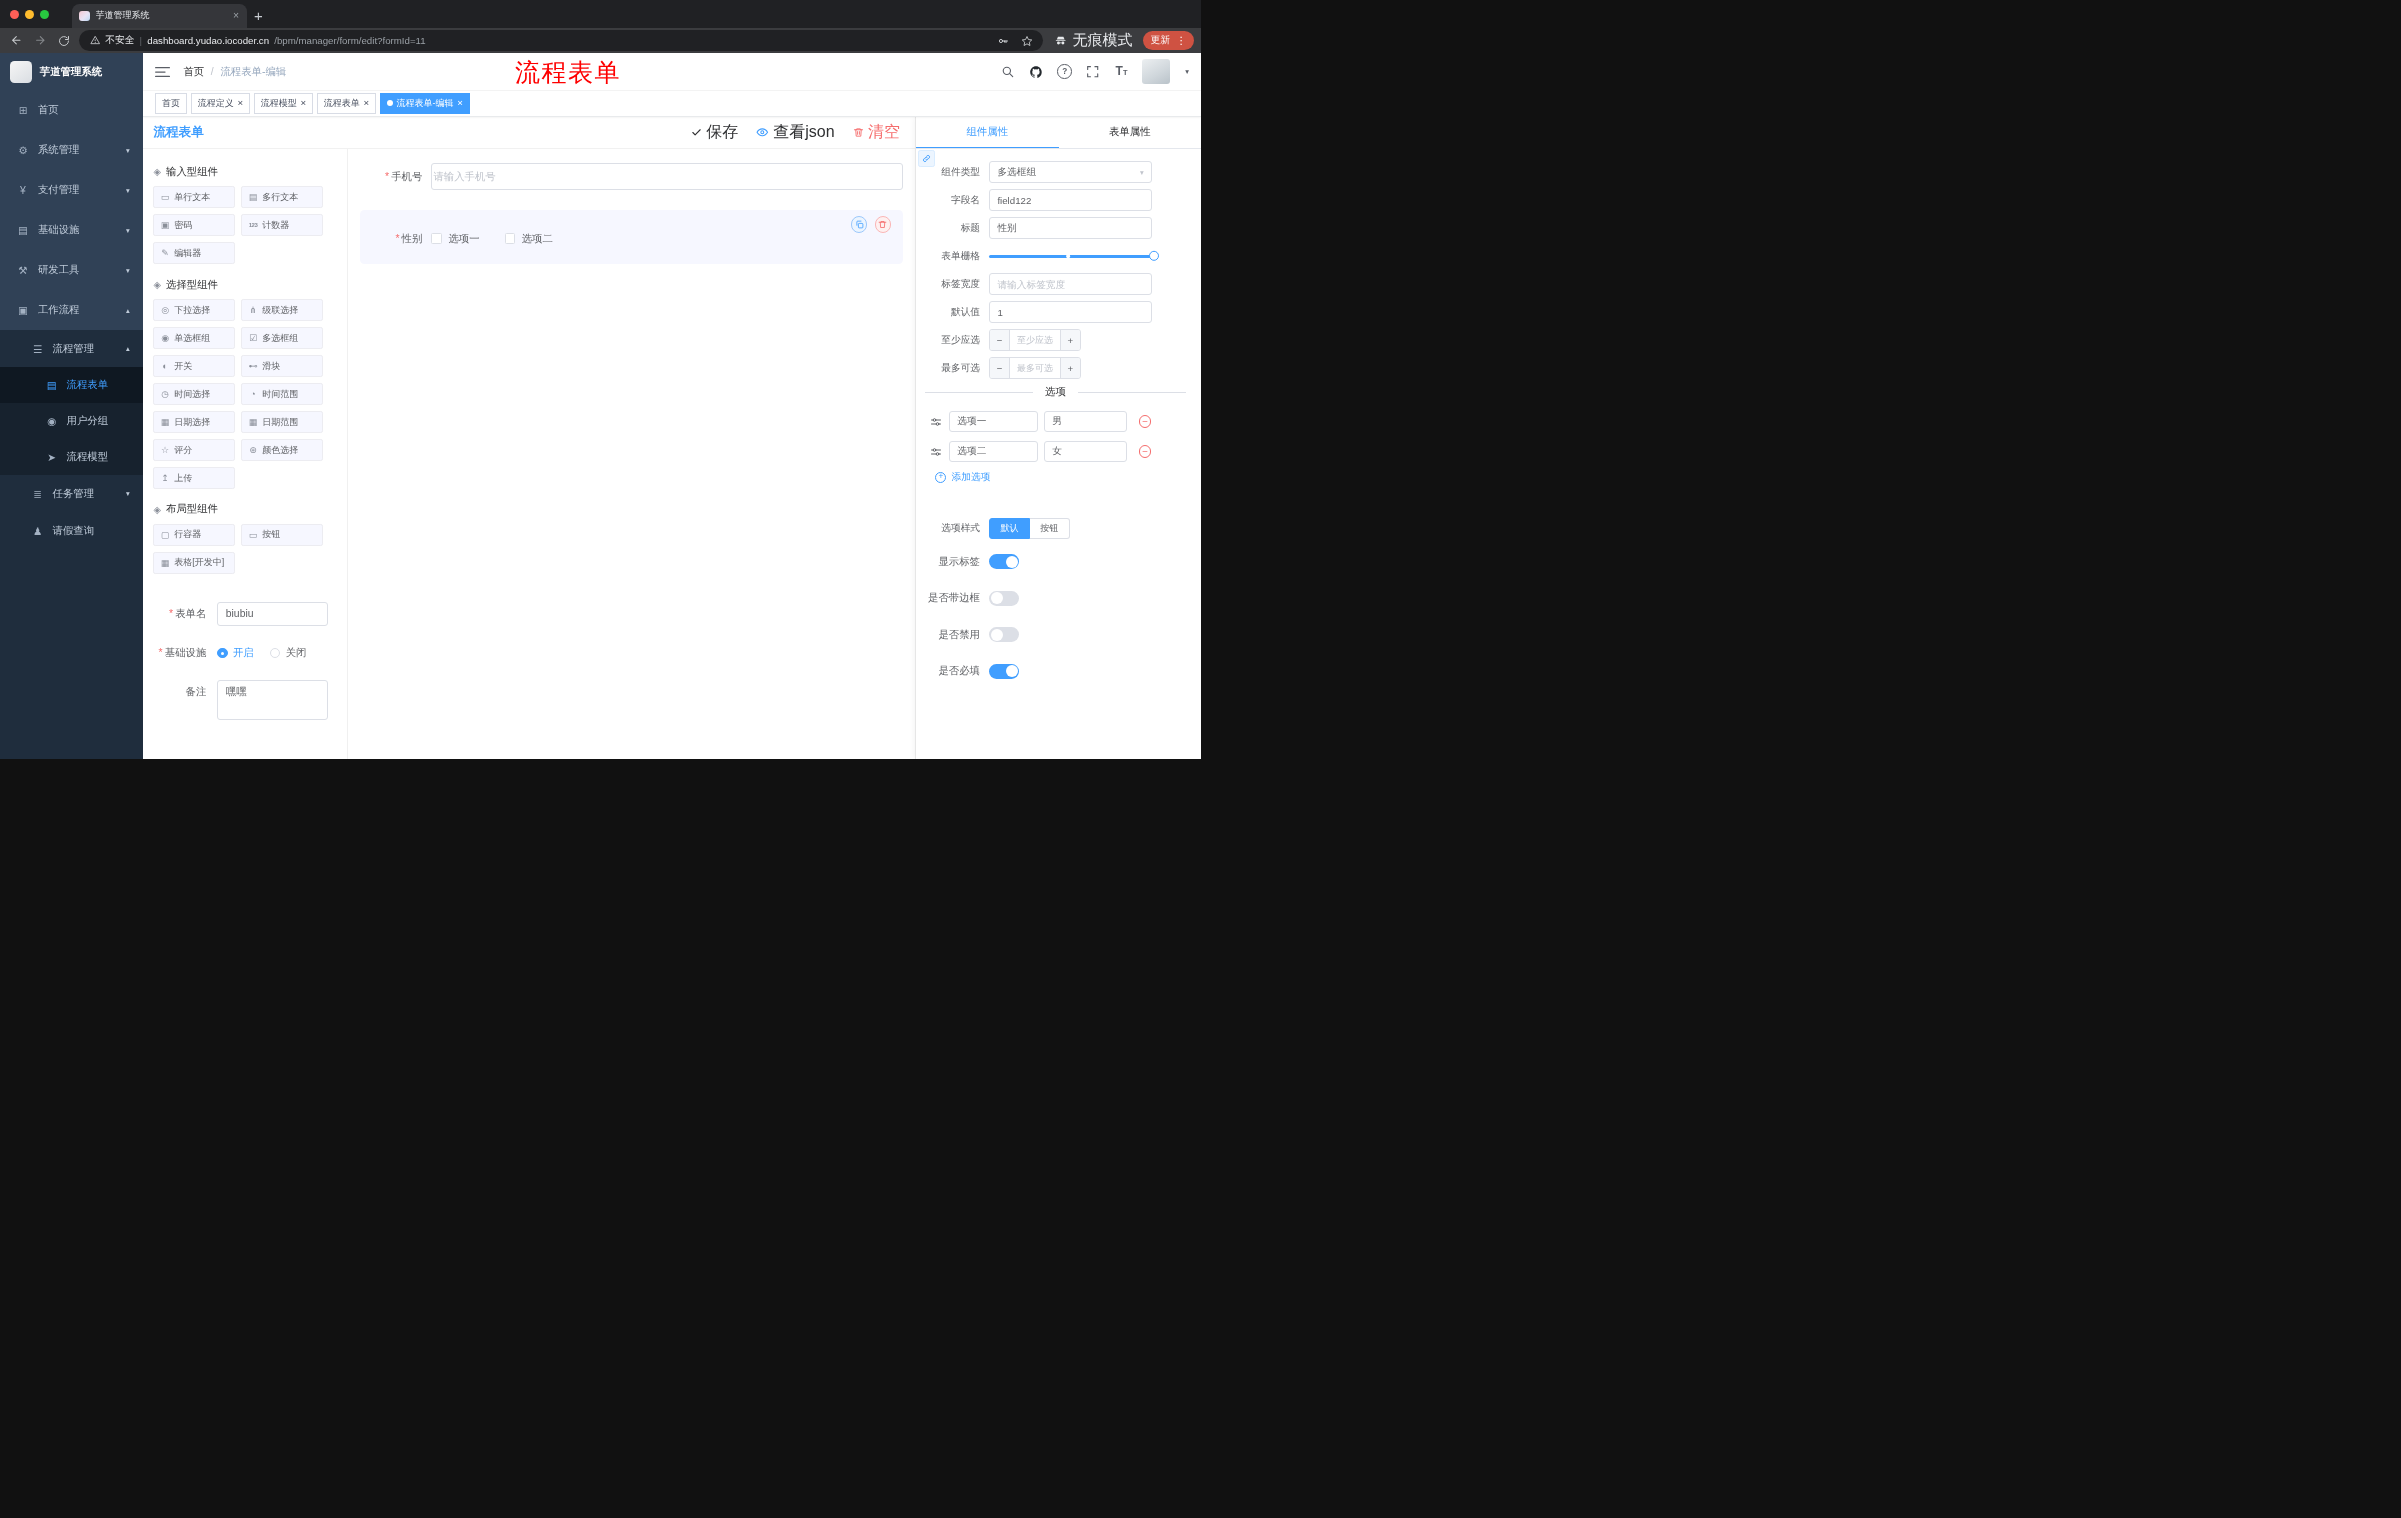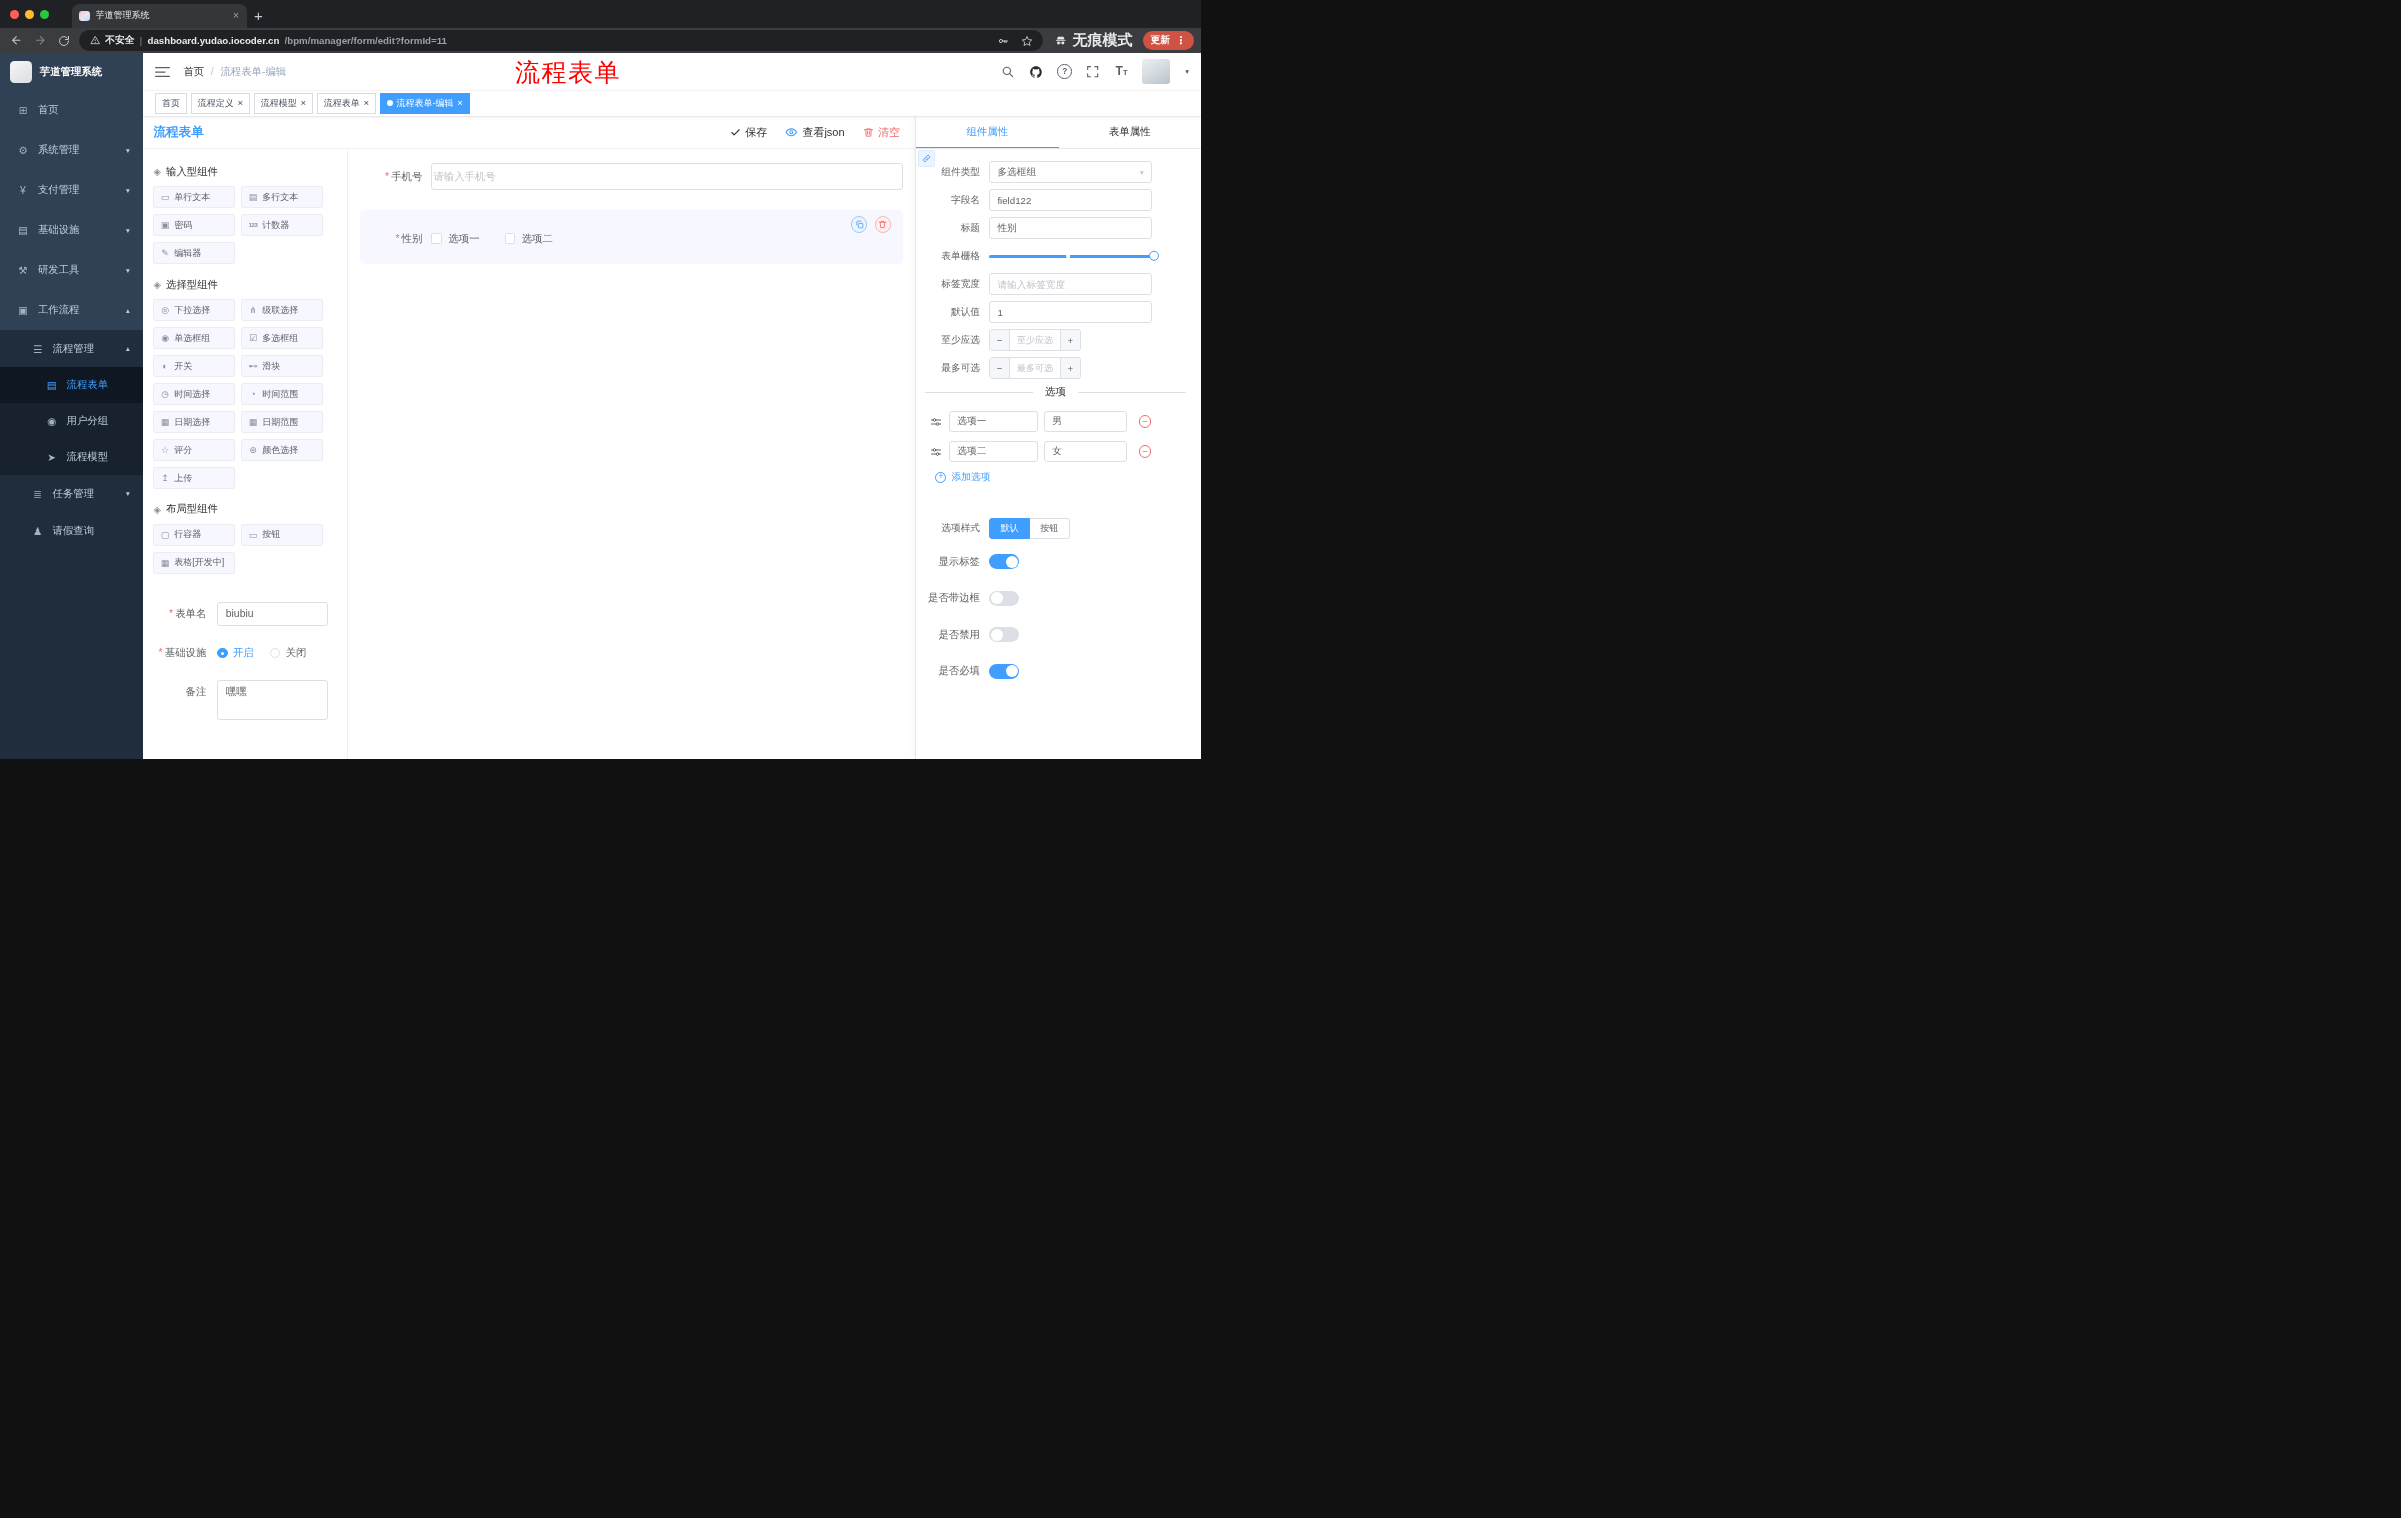--- a/index.html
+++ b/index.html
@@ -12,21 +12,21 @@
   .tl{width:9px;height:9px;border-radius:50%;}
   .tl.red{background:#ff5f57}.tl.yellow{background:#febc2e}.tl.green{background:#28c840}
   .chrome-tab{width:160px;height:24.5px;background:#35363a;border-radius:7.4px 7.4px 0 0;display:flex;
               align-items:center;padding:0 7.4px;margin-left:12px;color:#e8eaed;font-size:9px;gap:6px;}
   .tab-fav{width:10.4px;height:10.4px;border-radius:3px;flex:none;
            background:linear-gradient(135deg,#f3c9d3 0%,#e8e3f5 55%,#bcd8f3 100%);}
   .tab-title{flex:1;white-space:nowrap;overflow:hidden;}
   .tab-close{color:#9aa0a6;font-size:10.4px;line-height:1;}
   .newtab{color:#c7cbd1;font-size:15px;height:24.5px;display:flex;align-items:center;padding:0 7.4px;}
 
-  .chrome-toolbar{height:25px;background:#3b3c3f;display:flex;align-items:center;padding:0 7.4px;gap:6px;font-weight:bold;}
+  .chrome-toolbar{height:25px;background:#3b3c3f;display:flex;align-items:center;padding:0 7.4px;gap:6px;}
   .nav-ico{width:18px;height:18px;display:flex;align-items:center;justify-content:center;flex:none;}
   .url-pill{flex:1;height:21px;background:#202124;border-radius:10.4px;display:flex;align-items:center;
             padding:0 10.4px;font-size:9.7px;gap:5.2px;min-width:0;}
   .sec-label{color:#e8eaed;}
   .pill-sep{color:#5f6368;}
   .url-host{color:#e8eaed;white-space:nowrap;}
   .url-path{color:#9aa0a6;white-space:nowrap;overflow:hidden;flex:1;}
   .pill-right{margin-left:auto;display:flex;align-items:center;gap:12px;}
   .incog{display:flex;align-items:center;gap:5.2px;color:#e8eaed;font-size:15px;white-space:nowrap;padding:0 4.5px;}
   .update-btn{background:#cf5242;color:#fff;border-radius:10.4px;height:19.3px;display:flex;align-items:center;
@@ -77,21 +77,21 @@
   .tag.active{background:#409eff;border-color:#409eff;color:#fff;}
   .tag-dot{width:6px;height:6px;border-radius:50%;background:#fff;flex:none;}
   .tag-close{font-size:9.7px;line-height:1;}
 
   
   .designer{flex:1;display:flex;min-height:0;}
   .designer-left{flex:1;display:flex;flex-direction:column;min-width:0;}
   .designer-toolbar{height:31px;display:flex;align-items:center;padding:0 10.4px;flex:none;
                     border-bottom:0.7px solid #f1f1f1;}
   .designer-title{color:#409eff;font-size:12.6px;font-weight:bold;}
-  .toolbar-actions{margin-left:auto;display:flex;align-items:center;gap:18px;font-size:11px;padding-right:4.5px;}
+  .toolbar-actions{margin-left:auto;display:flex;align-items:center;gap:18px;font-size:16px;padding-right:4.5px;}
   .tb-btn{display:flex;align-items:center;gap:4.5px;color:#303133;cursor:pointer;}
   .tb-btn.danger{color:#f56c6c;}
 
   .designer-body{flex:1;display:flex;min-height:0;}
   .palette{width:188px;flex:none;padding:3px 6px 7.4px 10.4px;overflow:hidden;}
   .pal-group-title{display:flex;align-items:center;gap:5.2px;font-size:10.4px;color:#303133;margin:13.4px 0 7.4px;}
   .pal-group-ico{color:#8a8f99;font-size:9.7px;}
   .pal-grid{display:flex;flex-wrap:wrap;gap:6px;}
   .pal-item{width:82px;height:22px;background:#f6f7ff;border:0.7px solid #ececf1;border-radius:2.2px;
             display:flex;align-items:center;padding:0 5.2px;font-size:9px;color:#606266;gap:3.7px;

